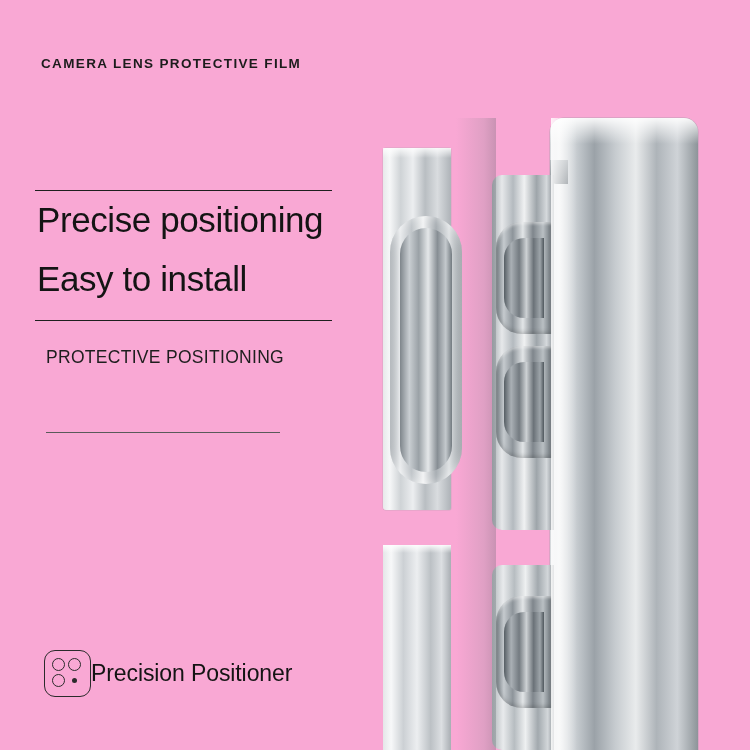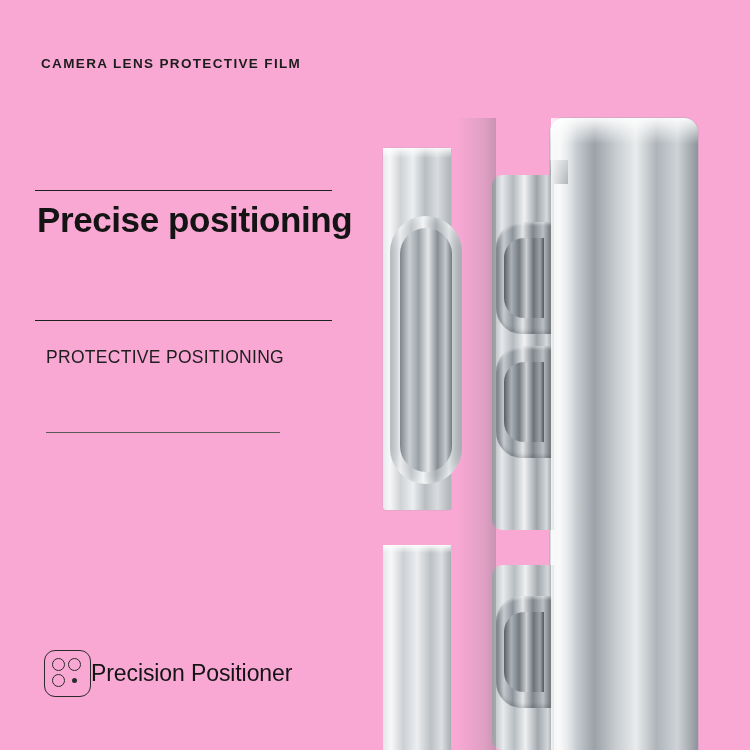--- a/index.html
+++ b/index.html
@@ -41,21 +41,21 @@
   .rule-bottom{ left: 46px; top: 432px;  width: 234px; height: 1px; background: #5a5a5a; }
 
   .headline {
     position: absolute;
     left: 37px;
     font-weight: 400;
     color: #141414;
     letter-spacing: -0.4px;
     white-space: nowrap;
   }
-  .headline-1 { top: 200px; font-size: 35px; font-weight: bold; }
+  .headline-1 { top: 200px; font-size: 35px; }
   .headline-2 { top: 259px; font-size: 35px; }
 
   .subline {
     position: absolute;
     left: 46px;
     font-size: 17.5px;
     color: #1e1e1e;
     letter-spacing: 0.3px;
     white-space: nowrap;
     font-weight: 400;
@@ -283,20 +283,21 @@
 <body>
 
 <div class="page">
 
   <div class="eyebrow">CAMERA LENS PROTECTIVE FILM</div>
 
   <div class="rule rule-top"></div>
 
   <div class="headline headline-1">Precise positioning</div>
 
+  <div class="headline headline-2">Easy to install</div>
 
   <div class="rule rule-mid"></div>
 
   <div class="subline subline-1">PROTECTIVE POSITIONING</div>
 
 
   <div class="rule rule-bottom"></div>
 
   <div class="badge">
     <div class="badge-icon">

